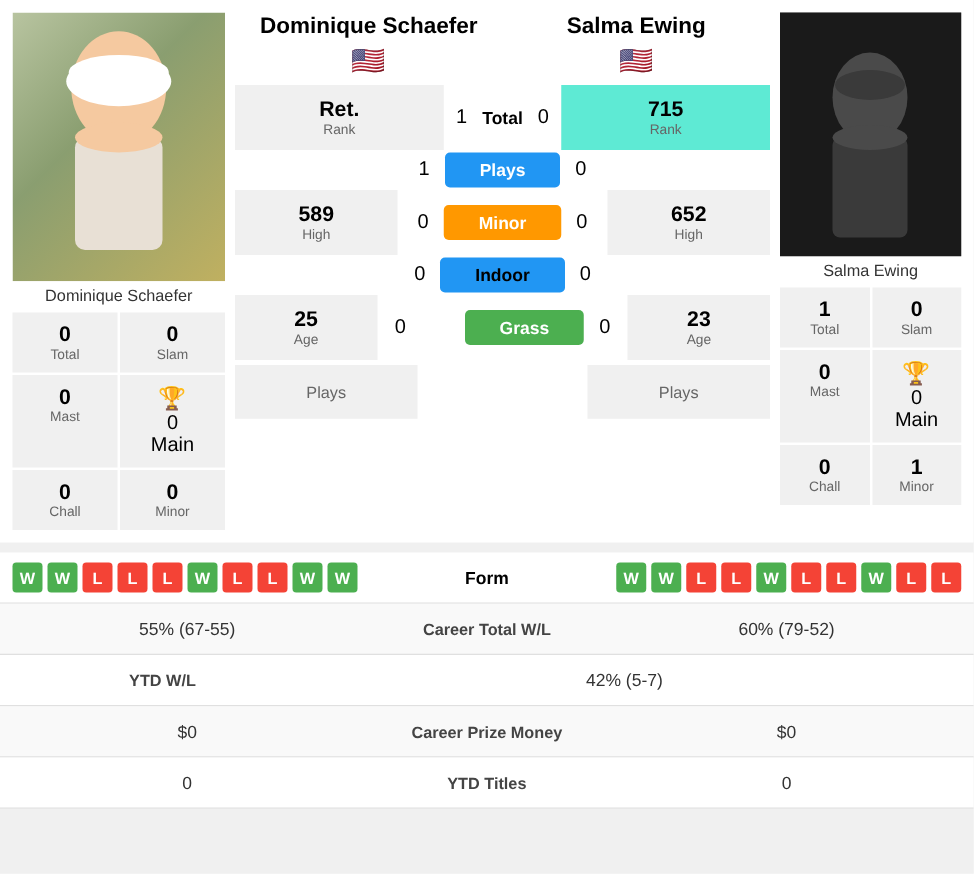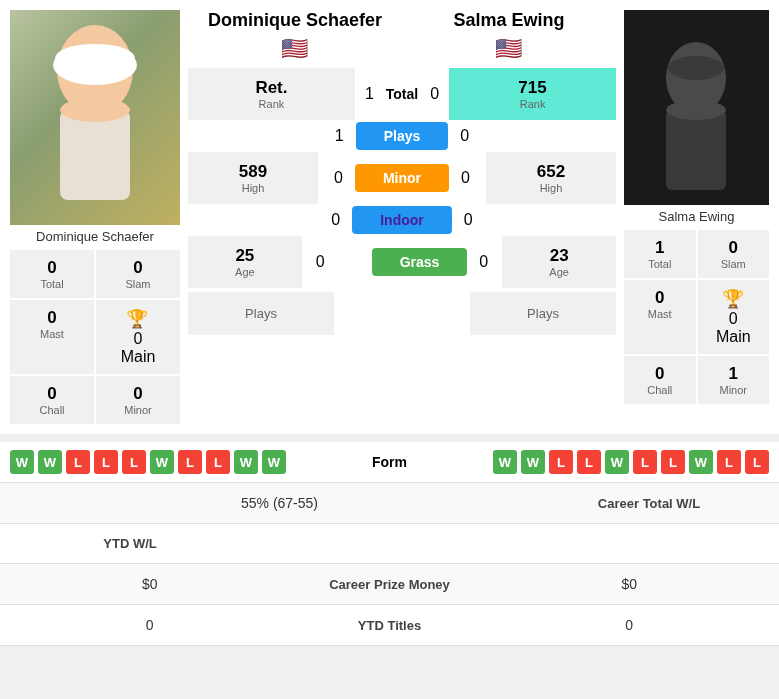--- a/index.html
+++ b/index.html
@@ -168,21 +168,21 @@
             <span style="display:block; font-size:17px; font-weight:bold;">652</span>
             <span style="display:block; font-size:11px; color:#666;">High</span>
           </div>
         </div>
       </div>
 
       <div style="display:flex; align-items:center; gap:10px; margin-bottom:2px;">
         <div style="flex:1;"></div>
         <div style="display:flex; align-items:center; gap:12px;">
           <span style="font-size:16px;">0</span>
-          <div style="background:#2196F3; color:#4c1d95; font-weight:bold; padding:6px 28px; border-radius:4px; font-size:14px; min-width:80px; text-align:center;">Indoor</div>
+          <div style="background:#2196F3; color:#000000; font-weight:bold; padding:6px 28px; border-radius:4px; font-size:14px; min-width:80px; text-align:center;">Indoor</div>
           <span style="font-size:16px;">0</span>
         </div>
         <div style="flex:1;"></div>
       </div>
 
       <div style="display:flex; align-items:center; gap:14px; margin-bottom:2px;">
         <div style="flex:1;">
           <div style="background:#f0f0f0; padding:10px 5px; text-align:center;">
             <span style="display:block; font-size:17px; font-weight:bold;">25</span>
             <span style="display:block; font-size:11px; color:#666;">Age</span>
@@ -283,23 +283,25 @@
         <div class="form-badge badge-w">W</div>
         <div class="form-badge badge-l">L</div>
         <div class="form-badge badge-l">L</div>
       </div>
   </div>
 
   <div id="stats-rows">
   <div style="display: flex; align-items: center; padding: 12px 20px; border-bottom: 1px solid rgb(224, 224, 224); background: rgb(249, 249, 249);">
         <div style="flex: 1 1 0%; text-align: center; font-size: 14px; color: rgb(51, 51, 51);">55% (67-55)</div>
         <div style="width: 220px; text-align: center; font-weight: bold; font-size: 13px; color: rgb(68, 68, 68);">Career Total W/L</div>
+        <div style="flex: 1 1 0%; text-align: center; font-size: 14px; color: rgb(51, 51, 51);">60% (79-52)</div>
       </div>
       <div style="display: flex; align-items: center; padding: 12px 20px; border-bottom: 1px solid rgb(224, 224, 224); background: rgb(255, 255, 255);">
         <div style="width: 220px; text-align: center; font-weight: bold; font-size: 13px; color: rgb(68, 68, 68);">YTD W/L</div>
+        <div style="flex: 1 1 0%; text-align: center; font-size: 14px; color: rgb(51, 51, 51);">42% (5-7)</div>
       </div>
       <div style="display: flex; align-items: center; padding: 12px 20px; border-bottom: 1px solid rgb(224, 224, 224); background: rgb(249, 249, 249);">
         <div style="flex: 1 1 0%; text-align: center; font-size: 14px; color: rgb(51, 51, 51);">$0</div>
         <div style="width: 220px; text-align: center; font-weight: bold; font-size: 13px; color: rgb(68, 68, 68);">Career Prize Money</div>
         <div style="flex: 1 1 0%; text-align: center; font-size: 14px; color: rgb(51, 51, 51);">$0</div>
       </div>
       <div style="display: flex; align-items: center; padding: 12px 20px; border-bottom: 1px solid rgb(224, 224, 224); background: rgb(255, 255, 255);">
         <div style="flex: 1 1 0%; text-align: center; font-size: 14px; color: rgb(51, 51, 51);">0</div>
         <div style="width: 220px; text-align: center; font-weight: bold; font-size: 13px; color: rgb(68, 68, 68);">YTD Titles</div>
         <div style="flex: 1 1 0%; text-align: center; font-size: 14px; color: rgb(51, 51, 51);">0</div>

